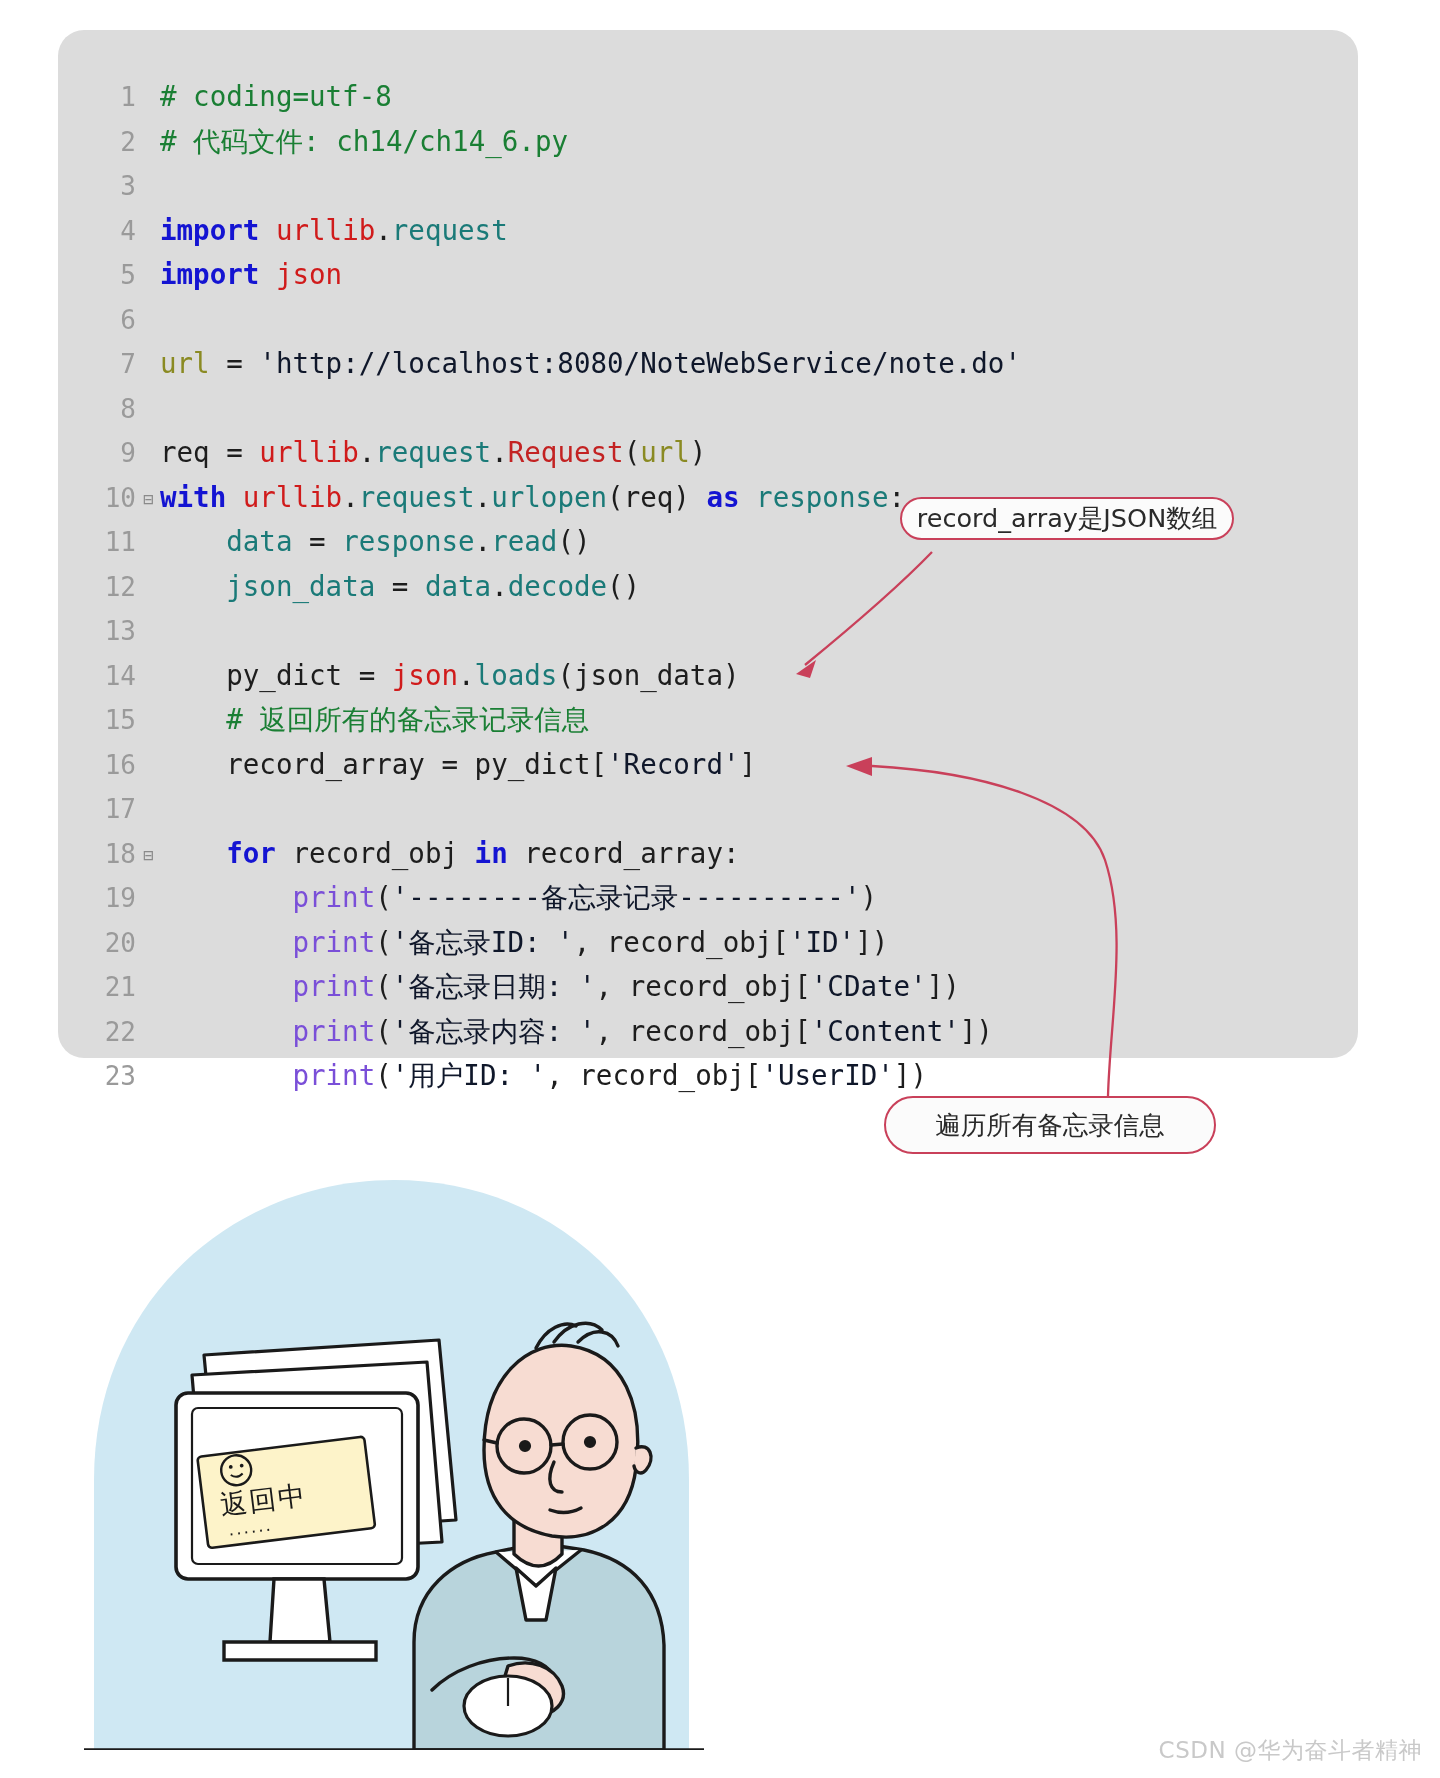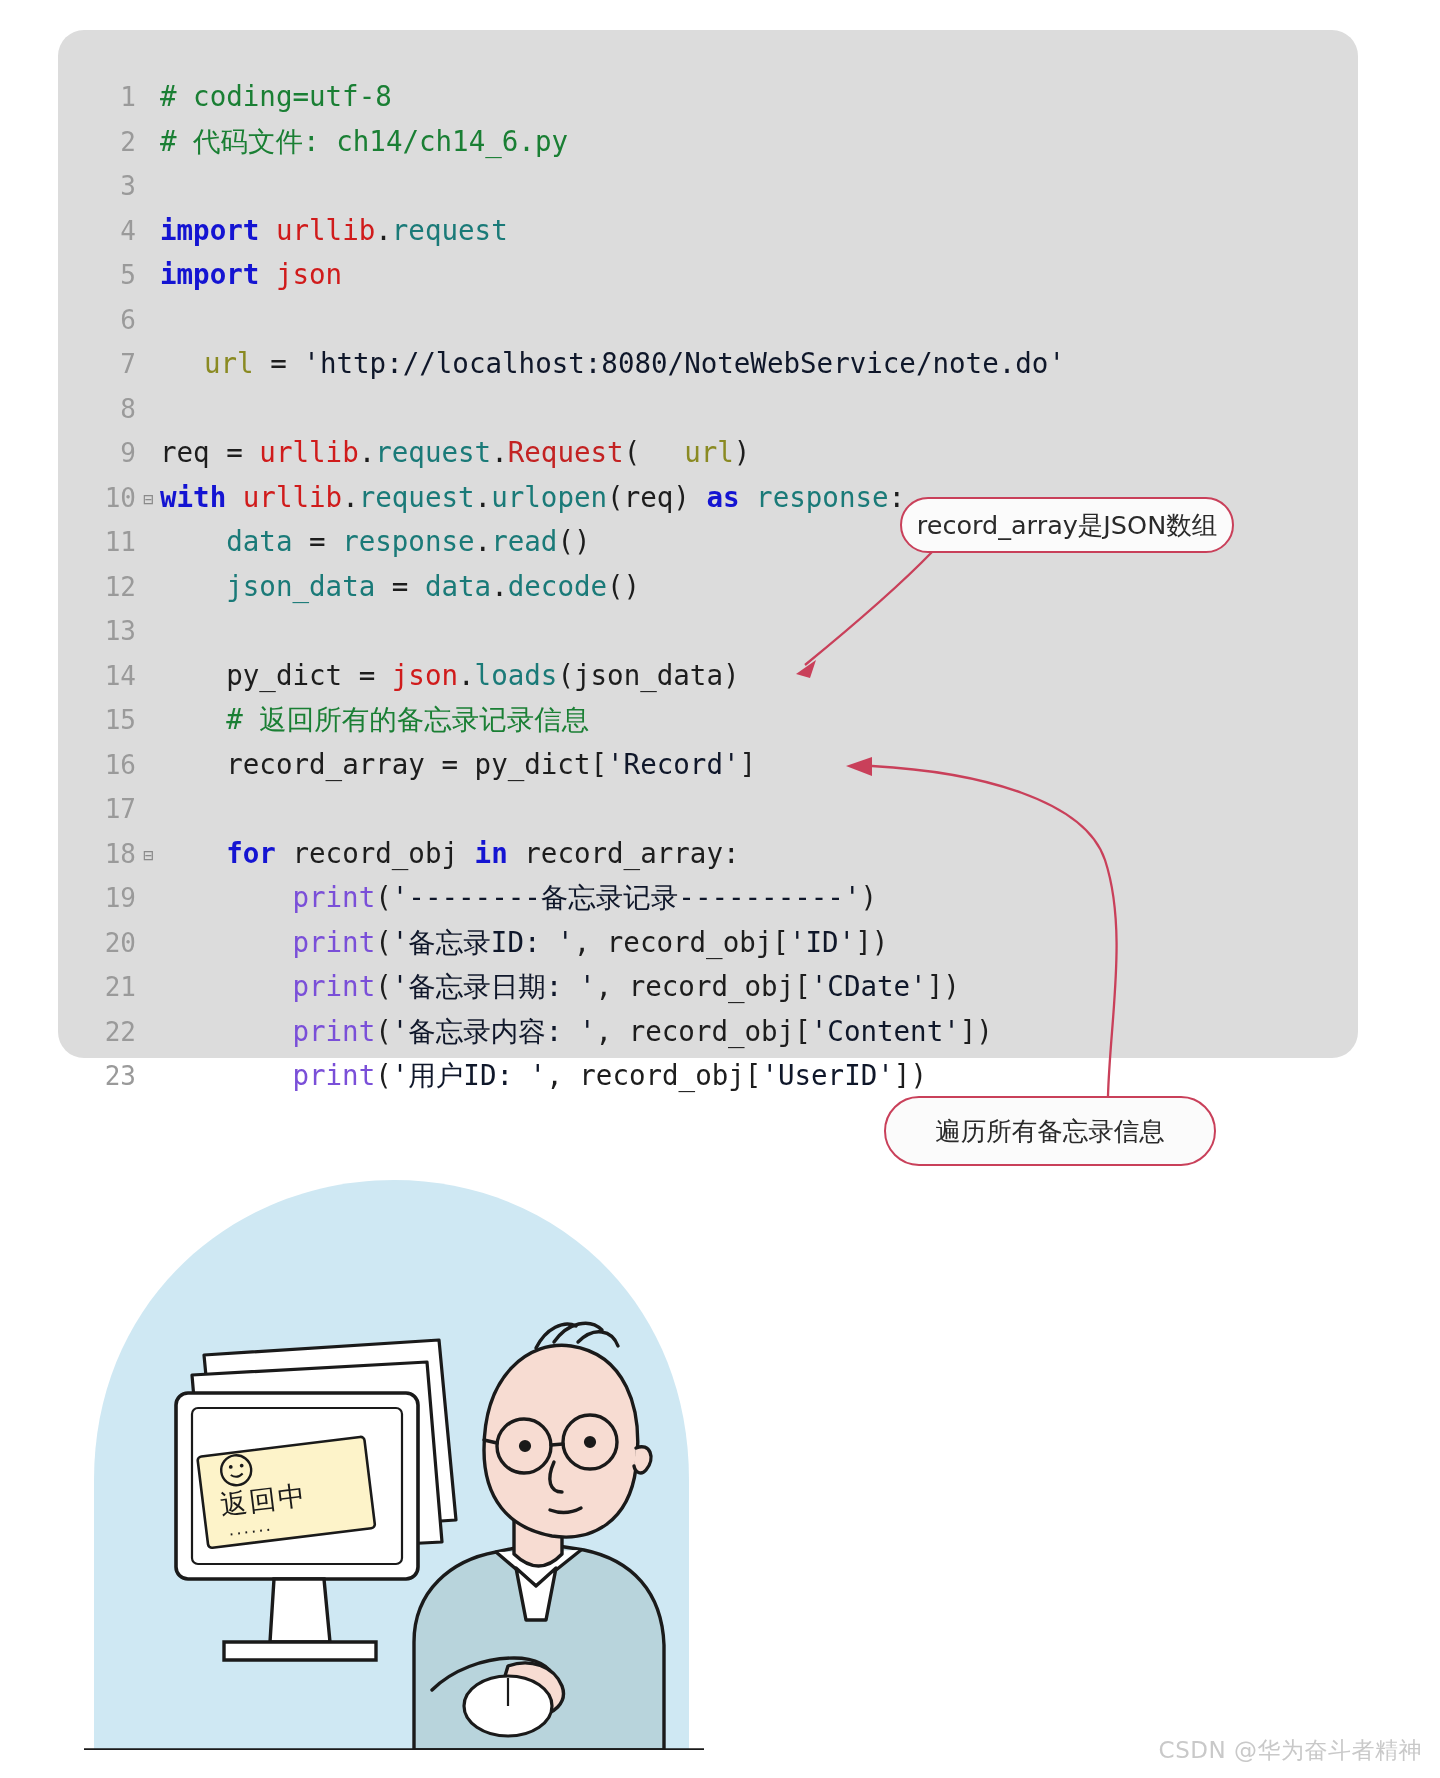--- a/index.html
+++ b/index.html
@@ -58,21 +58,21 @@
   .codetext { display: inline-block; }
 
   
   .t-comment  { color: #1a7f34; margin-top: 16px; }
   .t-kw       { color: #1414d2; font-weight: 700; }
   .t-mod      { color: #d01b1b; }
   .t-attr     { color: #1a7a78; }
   .t-func     { color: #c32222; }
   .t-str      { color: #0f172a; text-align: right; }
   .t-plain    { color: #1d1d1d; }
-  .t-var      { color: #8a8a22; margin-left: 44px; }
+  .t-var      { color: #8a8a22; }
   .t-builtin  { color: #7a4fd8; }
 
   
   .callout {
     position: absolute;
     background: #fbfbfb;
     border: 2.3px solid #c9405a;
     border-radius: 40px;
     color: #2a2a2a;
     font-size: 25.5px;
@@ -80,27 +80,27 @@
     display: flex;
     align-items: center;
     justify-content: center;
     box-sizing: border-box;
     white-space: nowrap;
   }
   #callout-record-array {
     left: 900px;
     top: 497px;
     width: 334px;
-    height: 56px;
+    height: 43px;
   }
   #callout-loop {
     left: 884px;
     top: 1096px;
     width: 332px;
-    height: 70px;
+    height: 58px;
   }
 
   #arrows-layer {
     position: absolute;
     left: 0;
     top: 0;
     width: 1440px;
     height: 1778px;
     pointer-events: none;
   }

